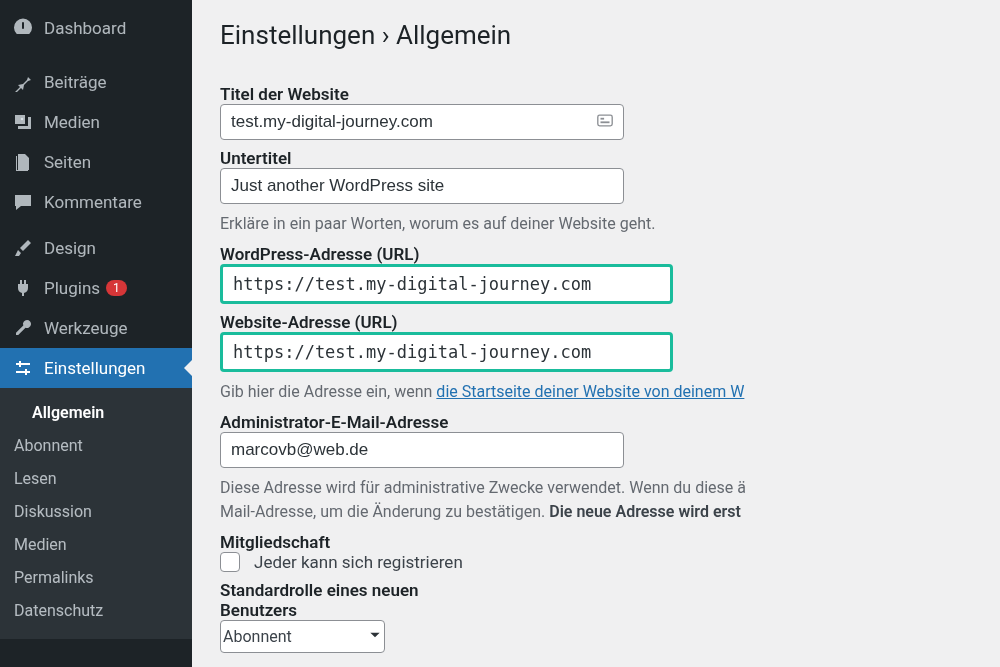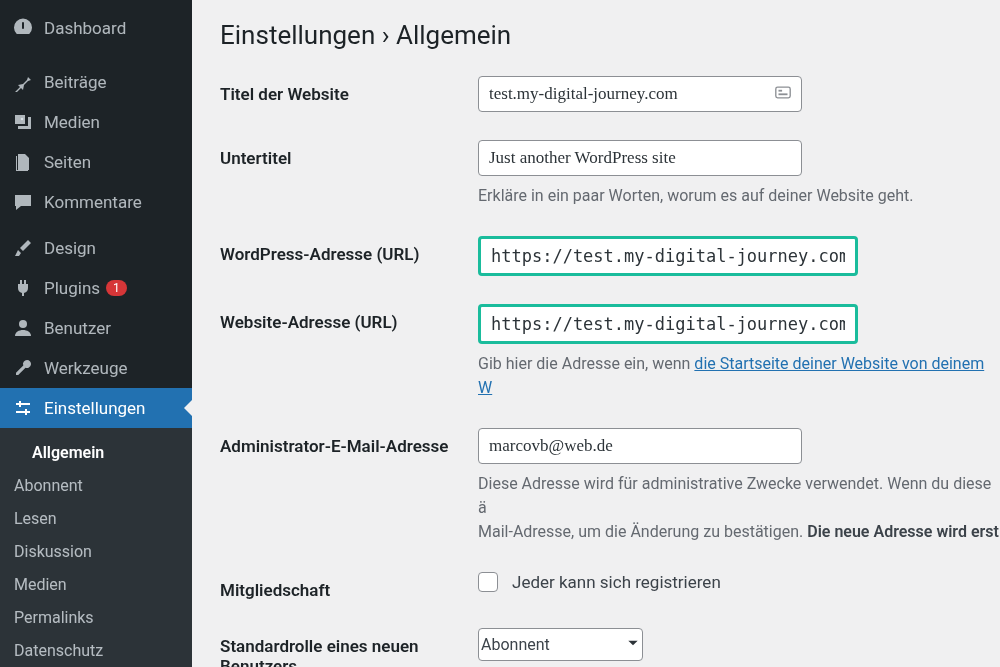--- a/index.html
+++ b/index.html
@@ -80,47 +80,46 @@
   overflow: hidden;
 }
 .page-title {
   font-size: 26px;
   font-weight: 400;
   color: #1d2327;
   margin-bottom: 26px;
 }
 .form-row {
   display: flex;
-  margin-bottom: 28px;
   align-items: flex-start;
+  flex-direction: column;
 }
 .form-label {
   width: 258px;
   flex-shrink: 0;
   font-weight: 600;
   font-size: 17px;
   color: #1d2327;
   padding-top: 8px;
 }
 .form-field { flex: 1; }
 .text-input, .url-input {
-  width: 324px;
+  width: 404px;
   padding: 7px 10px;
   border: 1px solid #8c8f94;
   border-radius: 4px;
   font-size: 17px;
   background: #fff;
   color: #2c3338;
-  font-family: Liberation Serif, serif;
 }
 .text-input.with-icon { padding-right: 36px; }
 .url-input {
   font-family: Consolas, Monaco, monospace;
   border: 3px solid #1abc9c;
-  width: 380px;
+  width: 453px;
 }
 .input-wrap { position: relative; display: inline-block; }
 .input-icon {
   position: absolute;
   right: 10px;
   top: 50%;
   transform: translateY(-50%);
   color: #8c8f94;
 }
 .description {
@@ -223,29 +222,20 @@
         <svg viewBox="0 0 20 20" width="20" height="20">
             <path d="M7 2v4H5v4a5 5 0 0 0 4 4.9V18h2v-3.1A5 5 0 0 0 15 10V6h-2V2h-2v4H9V2z"></path>
           </svg>
       </span>
       <span>Plugins</span>
       <span class="badge">1</span>
     </div>
     <div class="sidebar-item">
       <span class="icon">
         <svg viewBox="0 0 20 20" width="20" height="20">
-            <circle cx="10" cy="6" r="4"></circle>
-            <path d="M2 18c0-4 4-6 8-6s8 2 8 6z"></path>
-          </svg>
-      </span>
-      <span>Benutzer</span>
-    </div>
-    <div class="sidebar-item">
-      <span class="icon">
-        <svg viewBox="0 0 20 20" width="20" height="20">
             <path d="M14 2a4 4 0 0 0-3.7 5.5L3 14.8V17h2.2l7.3-7.3A4 4 0 1 0 14 2z"></path>
           </svg>
       </span>
       <span>Werkzeuge</span>
     </div>
     <div class="sidebar-item current">
       <span class="icon">
         <svg viewBox="0 0 20 20" width="20" height="20">
             <path d="M3 5h3V3h2v2h9v2H8v2H6V7H3zM3 13h9v-2h2v2h3v2h-3v2h-2v-2H3z"></path>
           </svg>

